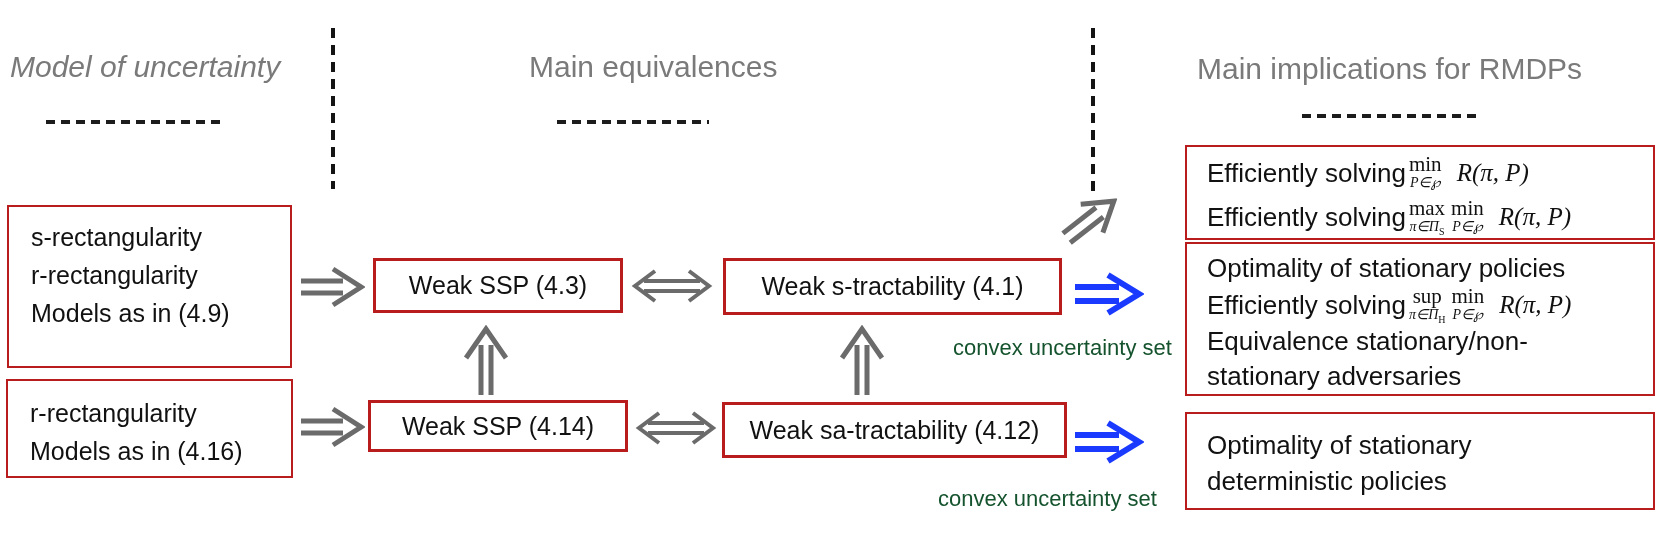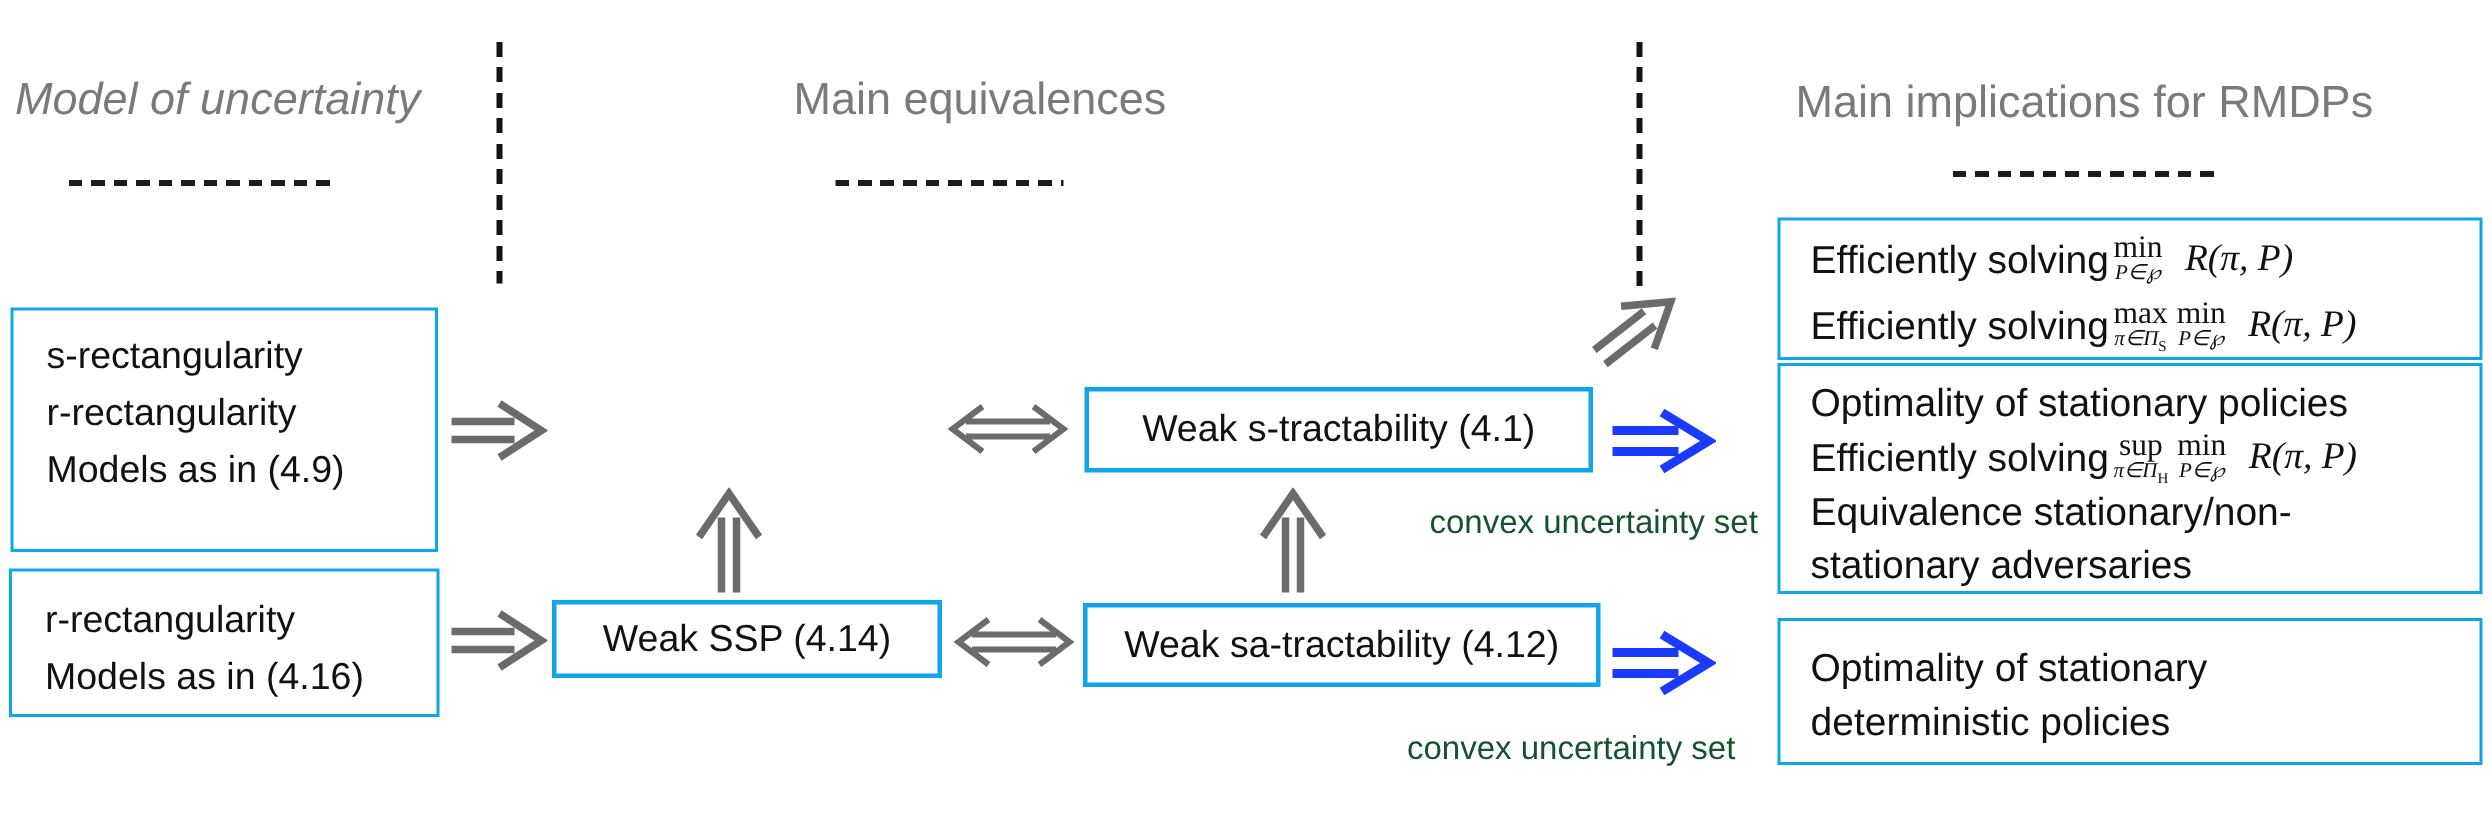--- a/index.html
+++ b/index.html
@@ -4,21 +4,21 @@
 <style>
   html,body { margin:0; padding:0; background:#ffffff; }
   .canvas {
     position:relative; width:1661px; height:558px; background:#ffffff;
     font-family:"Liberation Sans", sans-serif; color:#111; overflow:hidden;
   }
   .abs { position:absolute; }
   .section-title { color:#7a7a7a; font-size:30px; white-space:nowrap; }
   .dash-h { height:4px; background:repeating-linear-gradient(to right,#1c1c1c 0 9px,transparent 9px 15px); }
   .dash-v { width:4px; background:repeating-linear-gradient(to bottom,#141414 0 10px,transparent 10px 17px); }
-  .box { position:absolute; background:#fff; border:2px solid #0ea5e9; box-sizing:border-box; }
+  .box { position:absolute; background:#fff; border:2px solid #b91c1c; box-sizing:border-box; }
   .mbox { border-width:3px; display:flex; align-items:center; justify-content:center;
           font-size:25px; white-space:nowrap; }
   .lbox { font-size:25px; line-height:38px; padding:11px 0 0 22px; white-space:nowrap; }
   .rbox { font-size:26px; }
   .rline { white-space:nowrap; }
   .irow { display:flex; align-items:center; white-space:nowrap; }
   .itext { font-size:26px; }
   .mop { display:inline-flex; flex-direction:column; align-items:center;
          font-family:"Liberation Serif", serif; line-height:1; margin:0 3px; }
   .mop-name { font-size:21px; }
@@ -52,20 +52,23 @@
     <div>s-rectangularity</div>
     <div>r-rectangularity</div>
     <div>Models as in (4.9)</div>
   </div>
 
   <div class="box lbox" style="left:6px; top:379px; width:287px; height:99px; padding-top:13px;">
     <div>r-rectangularity</div>
     <div>Models as in (4.16)</div>
   </div>
 
+  <div class="box mbox" style="left:373px; top:258px; width:250px; height:55px;">
+    <span>Weak SSP (4.3)</span>
+  </div>
 
   <div class="box mbox" style="left:723px; top:258px; width:339px; height:57px;">
     <span>Weak s-tractability (4.1)</span>
   </div>
 
   <div class="box mbox" style="left:368px; top:400px; width:260px; height:52px;">
     <span>Weak SSP (4.14)</span>
   </div>
 
   <div class="box mbox" style="left:722px; top:402px; width:345px; height:56px;">

